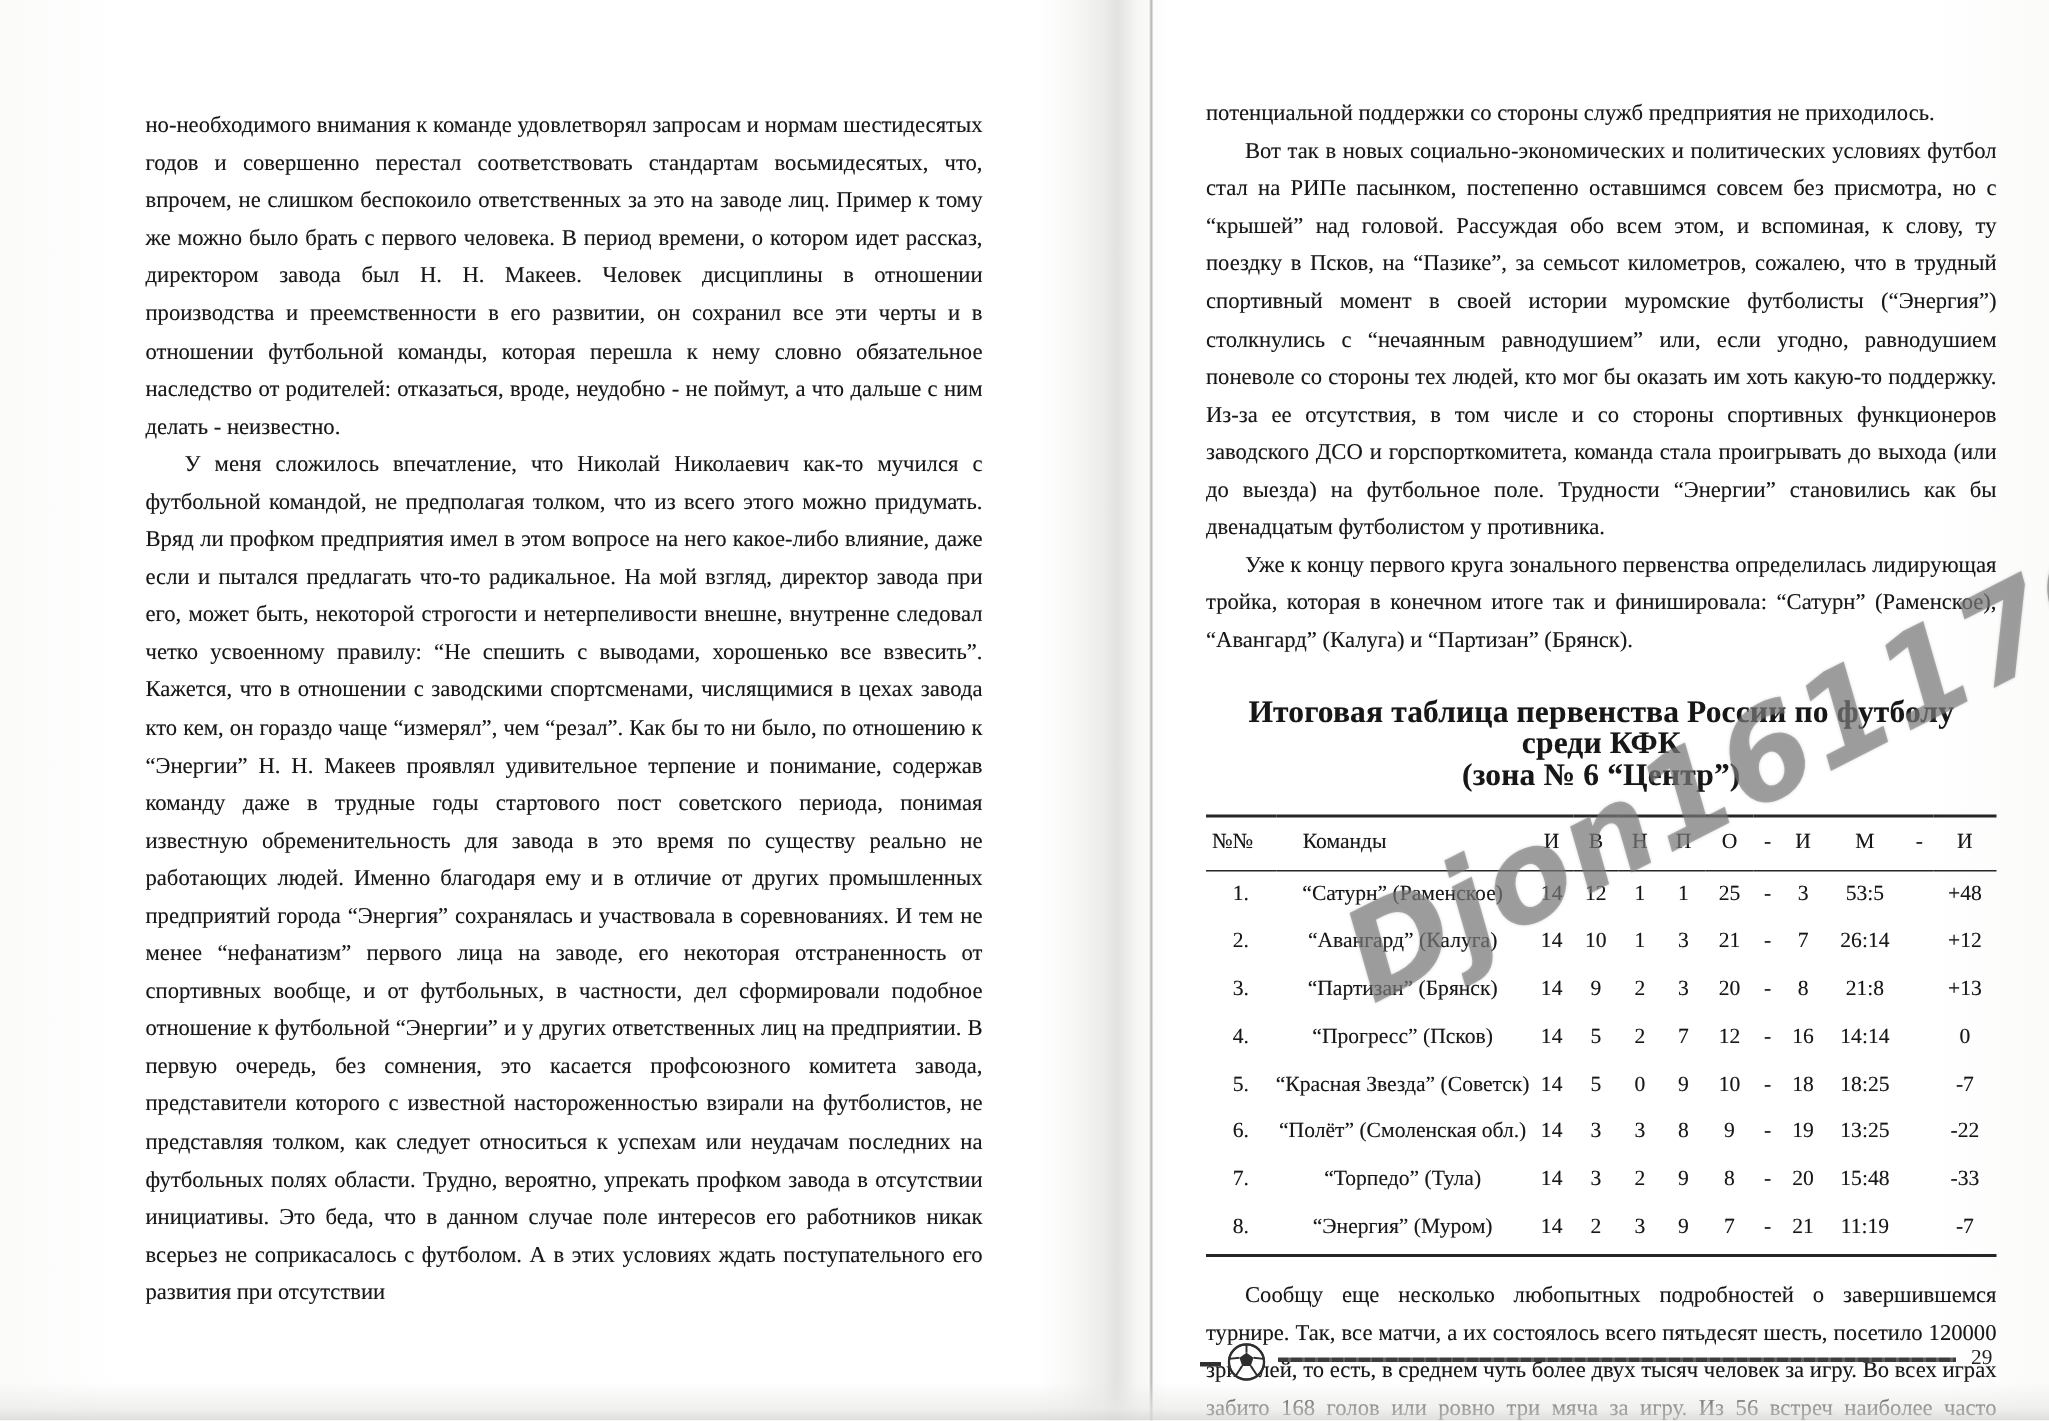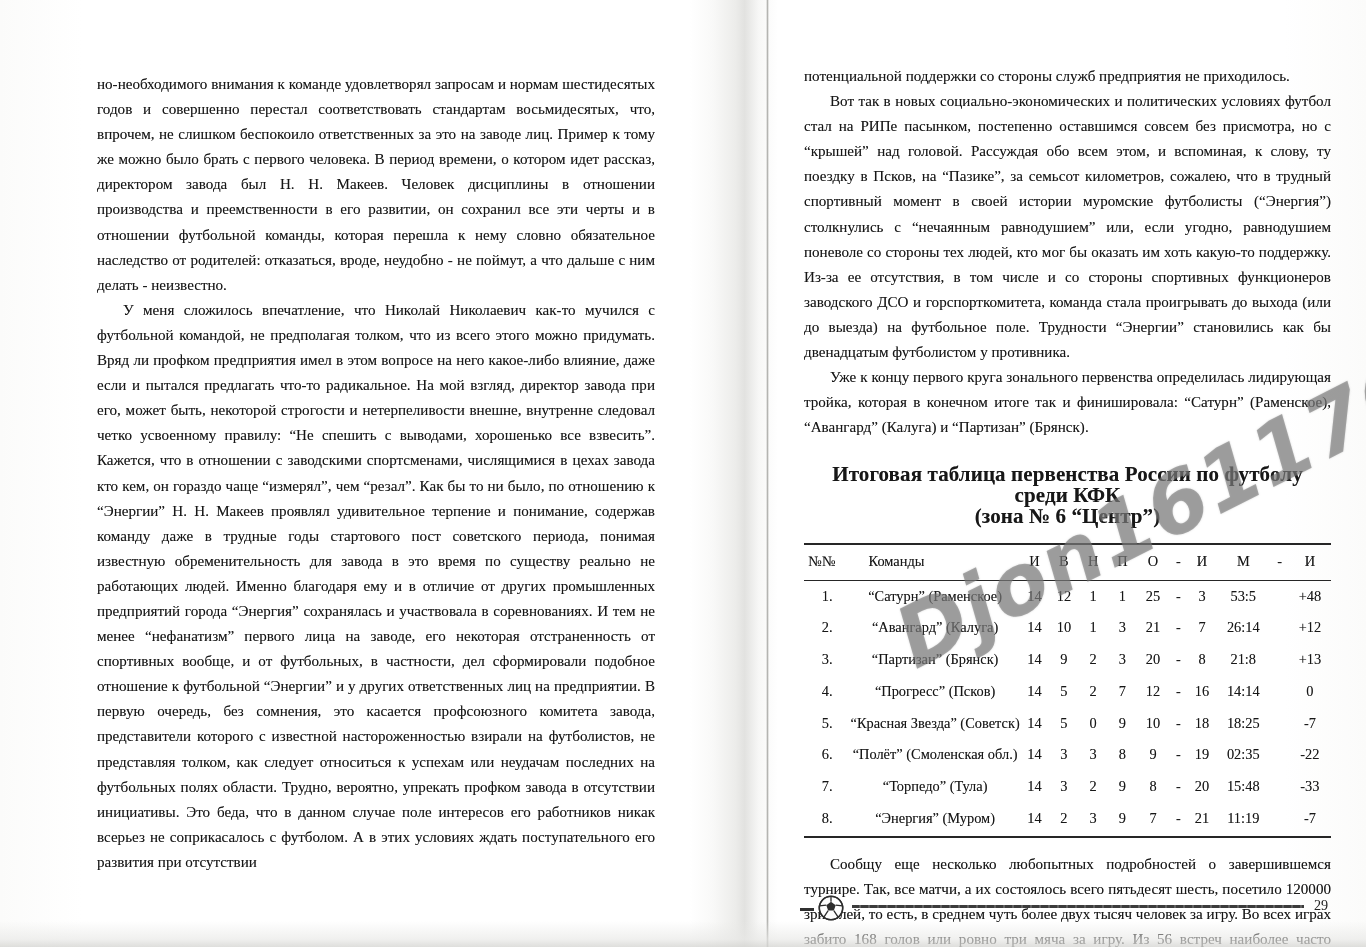--- a/index.html
+++ b/index.html
@@ -265,21 +265,21 @@
           <tr>
             <td class="c-no">6.</td>
             <td class="c-team">“Полёт” (Смоленская обл.)</td>
             <td class="c-i">14</td>
             <td class="c-v">3</td>
             <td class="c-n">3</td>
             <td class="c-p">8</td>
             <td class="c-o">9</td>
             <td class="c-dash">-</td>
             <td class="c-i2">19</td>
-            <td class="c-m">02:35</td>
+            <td class="c-m">13:25</td>
             <td class="c-dash"></td>
             <td class="c-d">-22</td>
           </tr>
           <tr>
             <td class="c-no">7.</td>
             <td class="c-team">“Торпедо” (Тула)</td>
             <td class="c-i">14</td>
             <td class="c-v">3</td>
             <td class="c-n">2</td>
             <td class="c-p">9</td>

